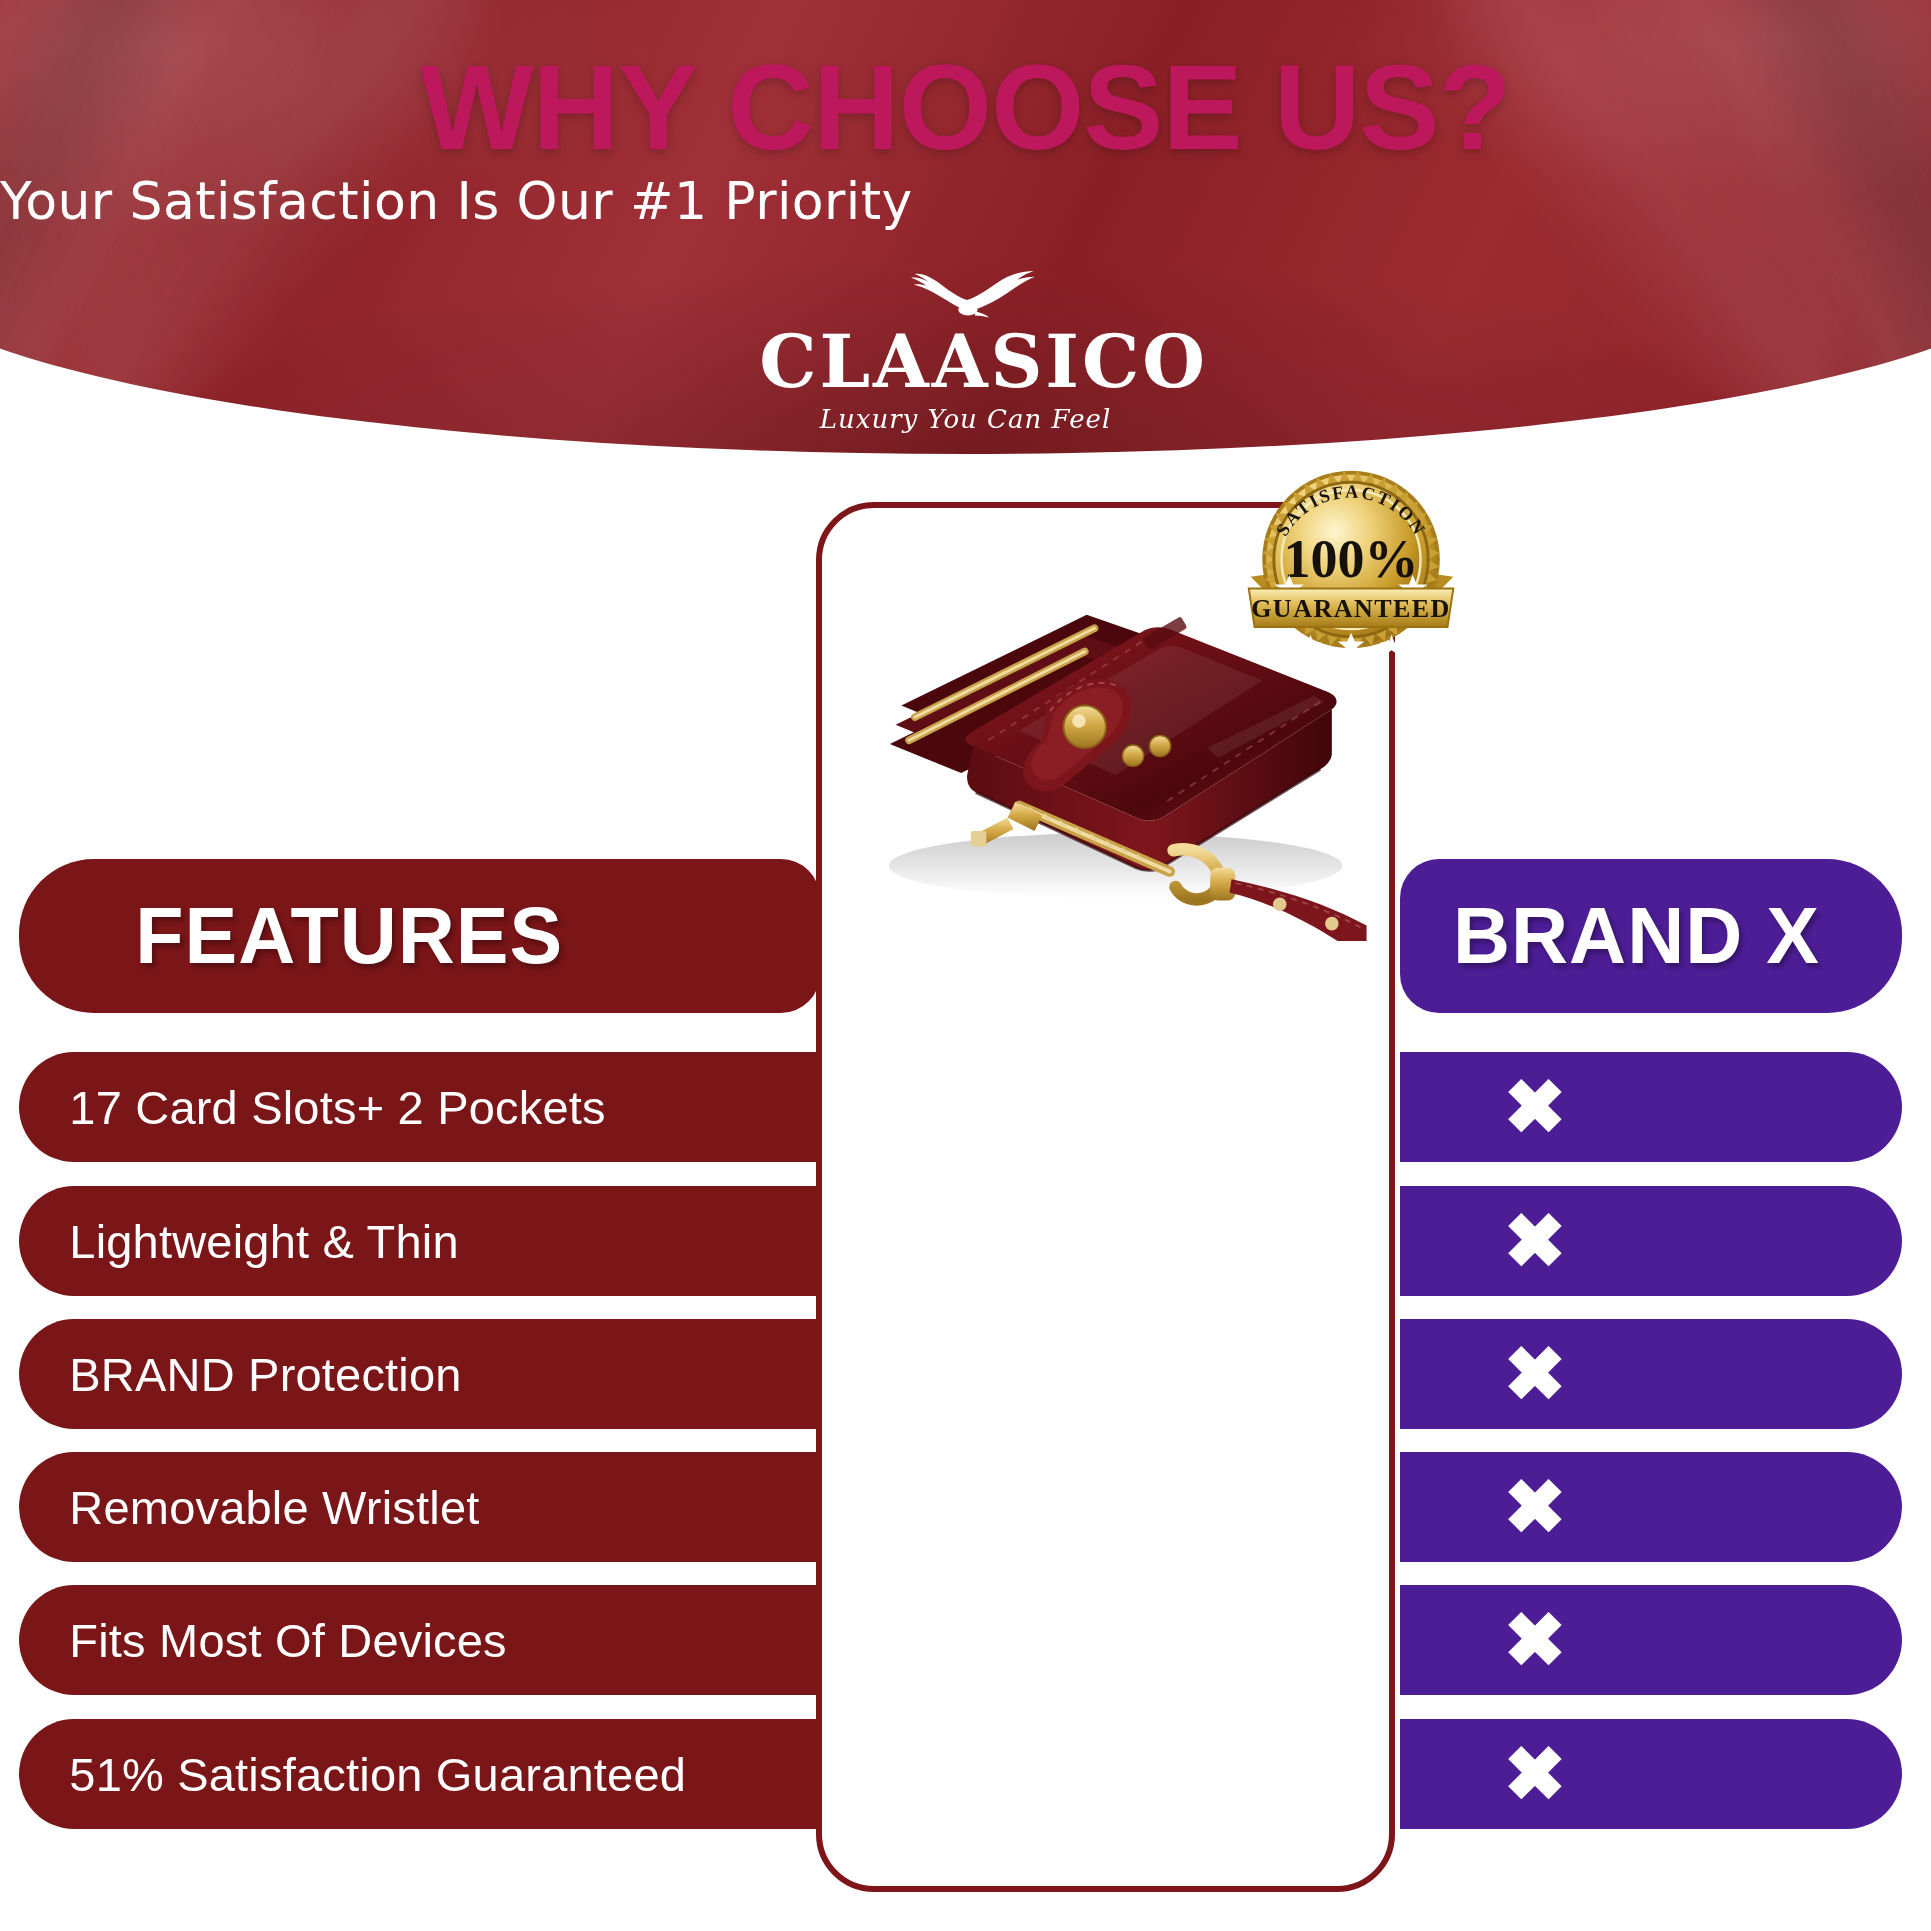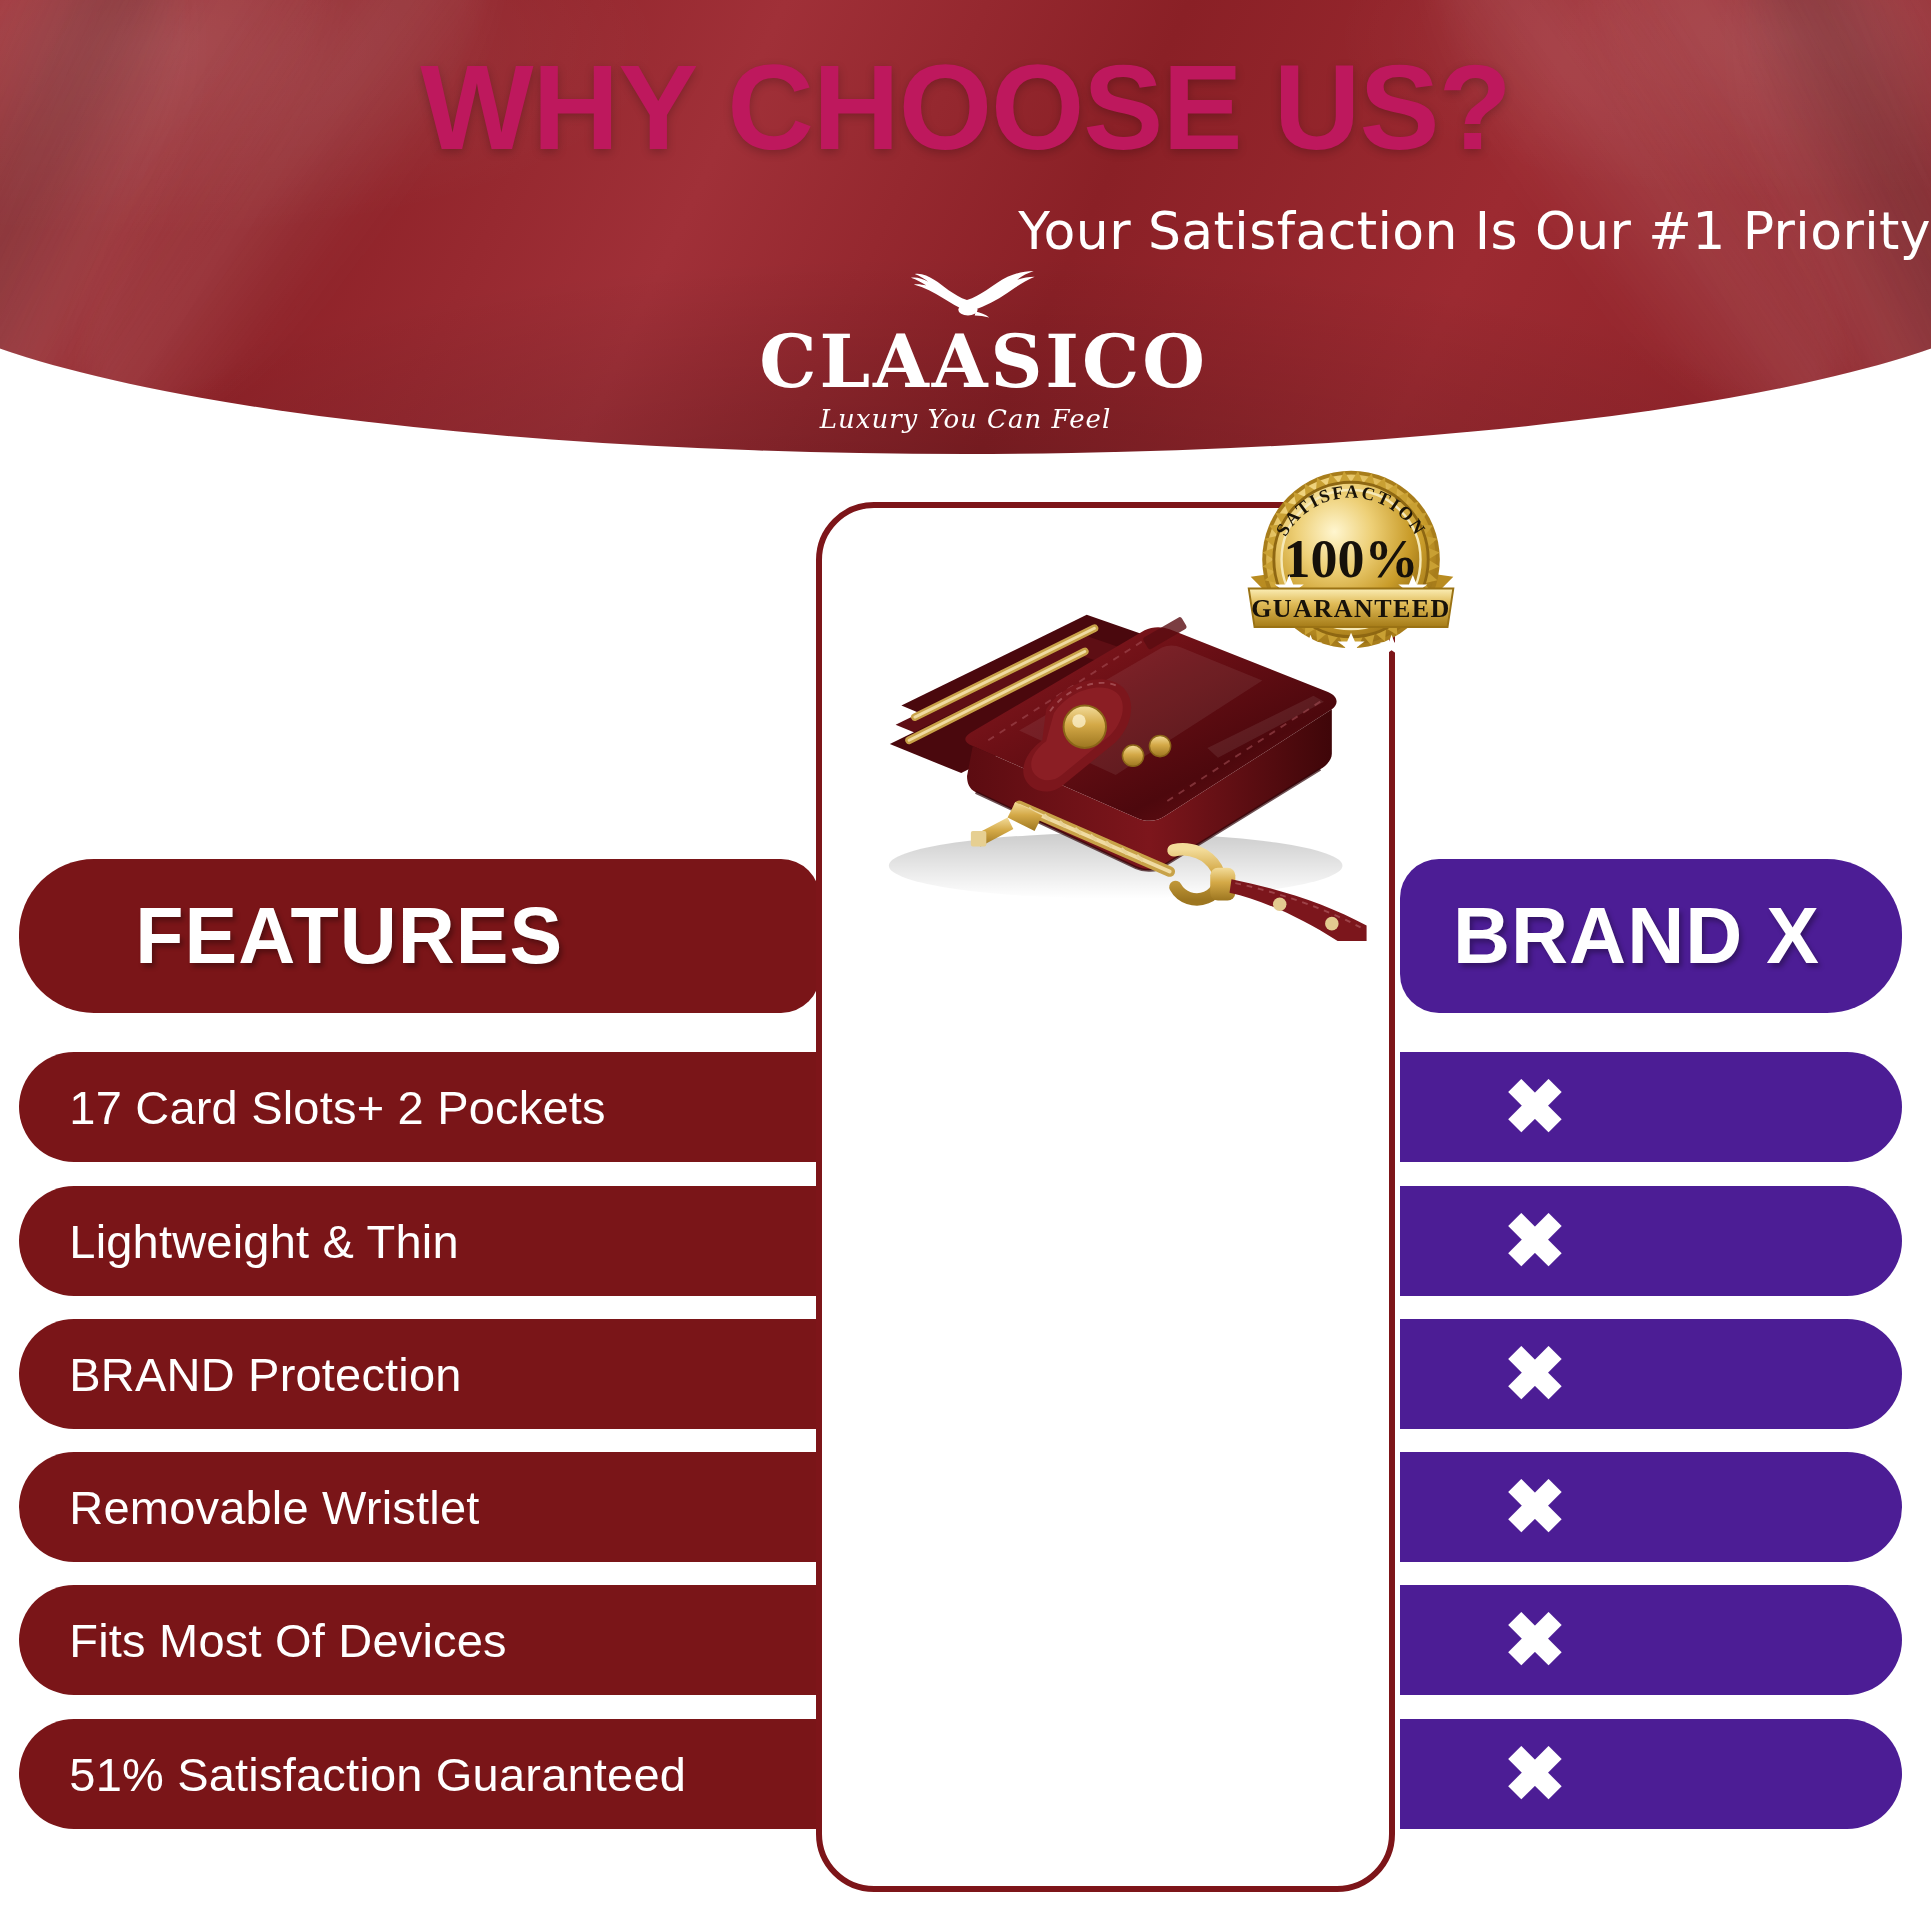--- a/index.html
+++ b/index.html
@@ -42,21 +42,21 @@
   .s1{left:39px;top:-97px;width:193px;height:579px;transform:rotate(26deg);}
   .s2{right:48px;top:-97px;width:193px;height:579px;transform:rotate(-26deg);}
 
   #title{
     position:absolute;left:0;right:0;top:46px;text-align:center;
     color:#be185d;font-size:120px;font-weight:700;letter-spacing:-1px;
     line-height:1.02;text-shadow:0 2.9px 9.7px rgba(0,0,0,.22);
     font-family:"Liberation Sans", sans-serif;
   }
   #subtitle{
-    position:absolute;left:0;right:0;top:201px;text-align:right;
+    position:absolute;left:0;right:0;top:171px;text-align:left;
     color:#ffffff;font-size:52px;font-weight:400;letter-spacing:0.4px;
     font-family:"DejaVu Sans", sans-serif;
   }
 
   
   #logo{
     position:absolute;left:0;right:0;top:268px;text-align:center;
     color:#ffffff;
   }
   #logo .eagle{display:block;margin:0 auto;}

